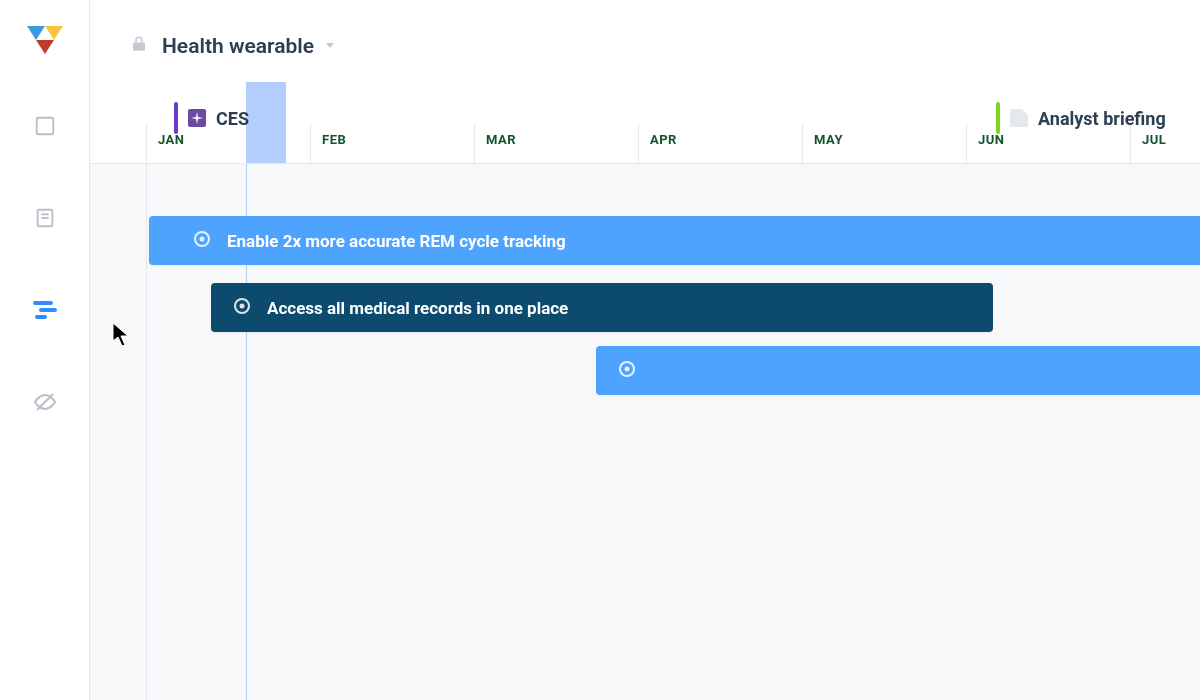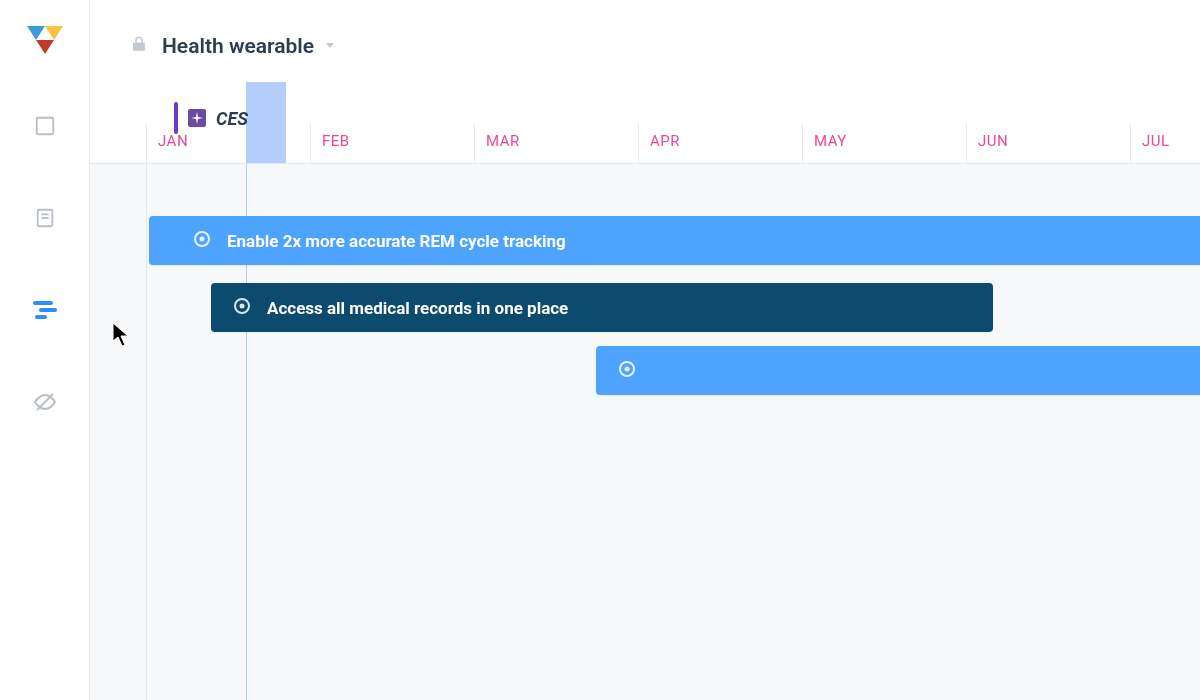--- a/index.html
+++ b/index.html
@@ -36,24 +36,24 @@
   .timeline-inner {
     position: absolute; left: 56px; right: 0; top: 0; bottom: 0;
   }
   .month-col {
     position: absolute; top: 0; bottom: 0; width: 0;
   }
   .month-col .tick {
     position: absolute; top: 42px; bottom: 0; width: 1px; background:#e5e8ec;
   }
   .month-label {
-    position: absolute; top: 50px; left: 12px; font-size: 15px; font-weight:400; color:#ec4899; letter-spacing: 0.5px;
+    position: absolute; top: 50px; left: 12px; font-size: 13px; font-weight:700; color:#14532d; letter-spacing: 0.5px;
   }
   .event {
-    position:absolute; top:20px; display:flex; align-items:center; gap:10px;font-style:italic;
+    position:absolute; top:20px; display:flex; align-items:center; gap:10px;
   }
   .event-bar { width:4px; height:32px; border-radius:2px; }
   .event-icon {
     width:18px; height:18px; background:#6b4aa0; border-radius:2px;
     display:flex; align-items:center; justify-content:center;
   }
   .event-icon.doc {
     background:#e5e8ec; position:relative;
   }
   .event-icon.doc::before{
@@ -183,20 +183,25 @@
       <div class="today-line header" style="left: 100px;"></div>
       <div class="event" style="left: 28px;">
         <div class="event-bar" style="background: rgb(106, 60, 201);"></div>
         <div class="event-icon">
           <svg width="12" height="12" viewBox="0 0 12 12">
             <polygon points="6,0 7,5 12,6 7,7 6,12 5,7 0,6 5,5" fill="#fff"></polygon>
           </svg>
         </div>
         <div class="event-label">CES</div>
       </div>
+      <div class="event" style="left: 850px;">
+        <div class="event-bar" style="background: rgb(126, 211, 33);"></div>
+        <div class="event-icon doc"></div>
+        <div class="event-label">Analyst briefing</div>
+      </div>
     </div>
 </div>
 
 <div class="roadmap">
   <div class="left-edge-line"></div>
   <div class="roadmap-inner" id="roadmap-inner">
       <div class="today-line body" style="left: 100px;"></div>
       <div class="card" style="left: 3px; top: 52px; width: 1179px; background: rgb(78, 163, 255); padding-left: 44px;">
         <span class="target-icon"><svg width="18" height="18" viewBox="0 0 18 18" fill="none" stroke="#fff" stroke-width="2">
             <circle cx="9" cy="9" r="7"></circle>

